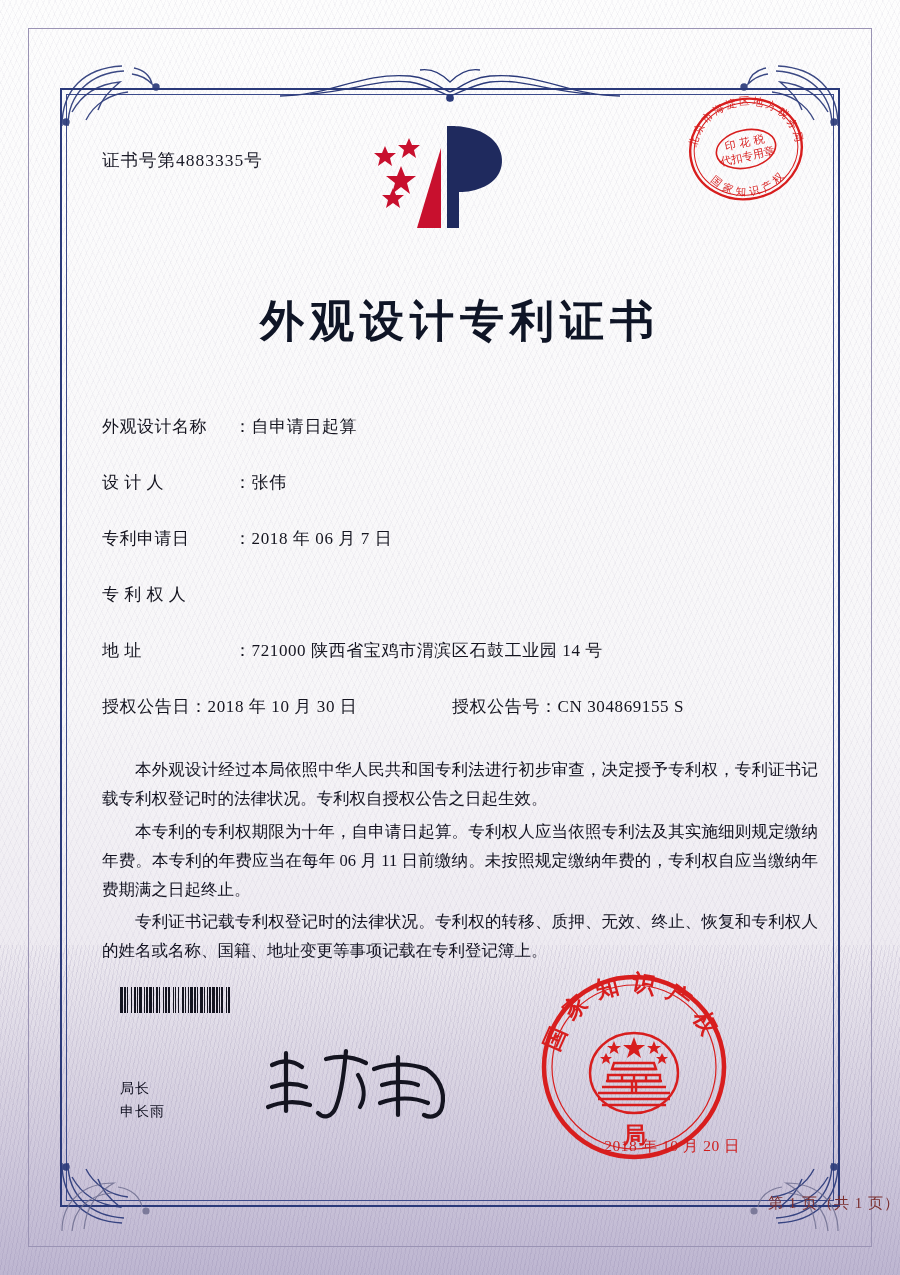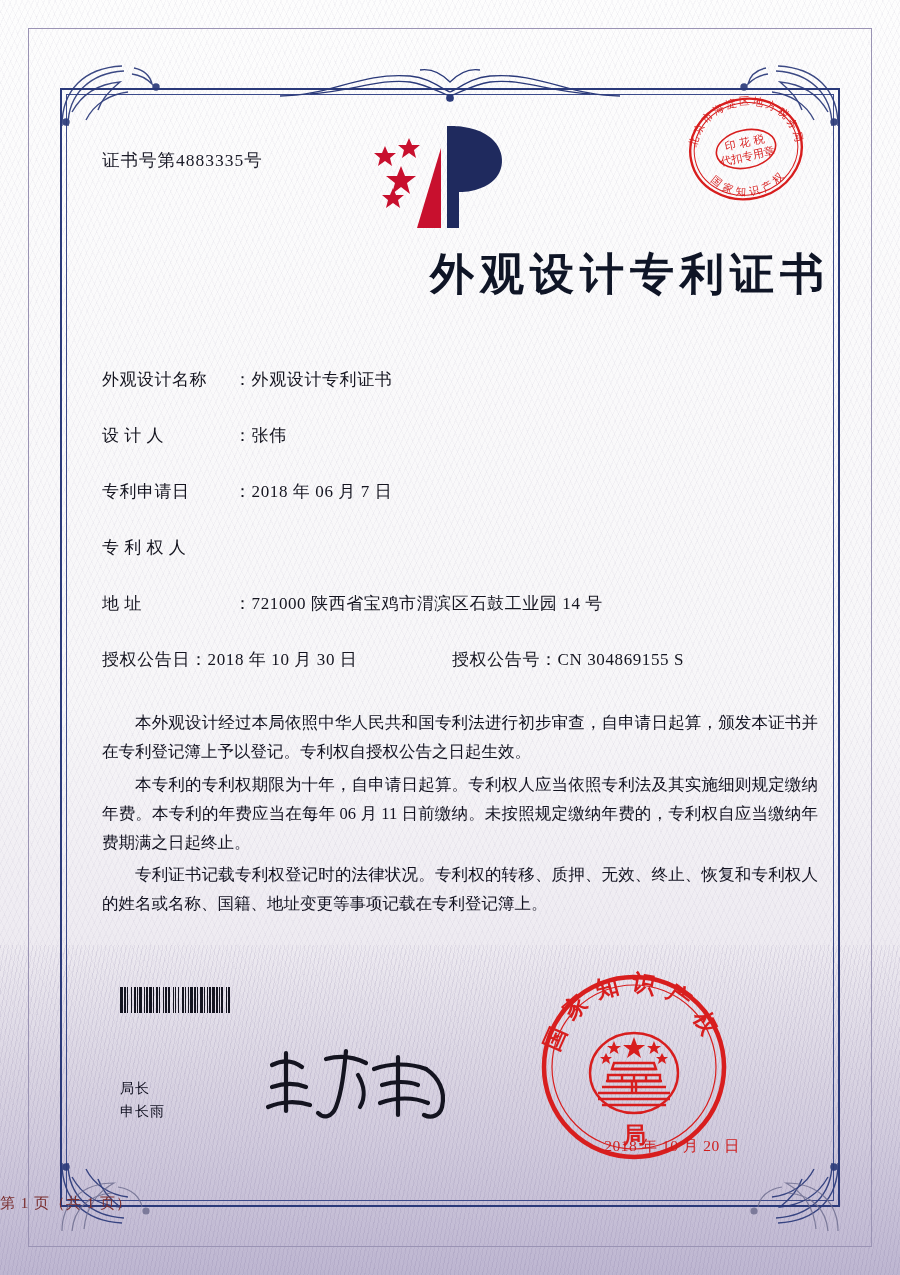--- a/index.html
+++ b/index.html
@@ -130,26 +130,26 @@
   .seal-tax {
     position: absolute;
     right: 88px;
     top: 88px;
     width: 132px;
     height: 122px;
   }
   .seal-tax svg { width: 100%; height: 100%; }
 
   .title {
-    text-align: right;
+    text-align: center;
     font-size: 44px;
     letter-spacing: 6px;
     color: #0f1526;
     font-weight: bold;
-    margin-top: 73px;
+    margin-top: 120px;
     font-family: "DejaVu Serif", "Liberation Serif", serif;
   }
 
   .fields {
     margin-top: 64px;
     margin-left: 12px;
   }
   .field {
     display: flex;
     align-items: baseline;
@@ -245,21 +245,21 @@
     bottom: 118px;
     font-size: 15.5px;
     color: #cf1d1d;
     letter-spacing: .5px;
   }
 
   .footer {
     position: absolute;
     left: 0; right: 0;
     bottom: 62px;
-    text-align: left;
+    text-align: right;
     font-size: 15px;
     color: #7a2f2f;
     letter-spacing: 1px;
   }
 </style>
 </head>
 <body>
 
 <div class="page">
   <div class="texture"></div>
@@ -383,21 +383,21 @@
   </div>
 
   <div class="content">
     <div class="cert-no">证书号第4883335号</div>
 
     <div class="title">外观设计专利证书</div>
 
     <div class="fields">
       <div class="field">
         <span class="lbl tight">外观设计名称</span>
-        <span class="val">：外观设计专利证书</span>
+        <span class="val">：自申请日起算</span>
       </div>
       <div class="field">
         <span class="lbl tight">设 计 人</span>
         <span class="val">：张伟</span>
       </div>
       <div class="field">
         <span class="lbl tight">专利申请日</span>
         <span class="val">：2018 年 06 月 7 日</span>
       </div>
       <div class="field">
@@ -412,21 +412,21 @@
         <span class="col-a">
           <span>授权公告日</span><span>：2018 年 10 月 30 日</span>
         </span>
         <span class="col-b">
           <span>授权公告号</span><span>：CN 304869155 S</span>
         </span>
       </div>
     </div>
 
     <div class="paragraphs">
-      <p>本外观设计经过本局依照中华人民共和国专利法进行初步审查，自申请日起算，颁发本证书并在专利登记簿上予以登记。专利权自授权公告之日起生效。</p>
+      <p>本外观设计经过本局依照中华人民共和国专利法进行初步审查，决定授予专利权，专利证书记载专利权登记时的法律状况。专利权自授权公告之日起生效。</p>
       <p>本专利的专利权期限为十年，自申请日起算。专利权人应当依照专利法及其实施细则规定缴纳年费。本专利的年费应当在每年 06 月 11 日前缴纳。未按照规定缴纳年费的，专利权自应当缴纳年费期满之日起终止。</p>
       <p>专利证书记载专利权登记时的法律状况。专利权的转移、质押、无效、终止、恢复和专利权人的姓名或名称、国籍、地址变更等事项记载在专利登记簿上。</p>
     </div>
   </div>
 
   <div class="barcode" id="barcode">
       <i style="width: 3px; background: rgb(20, 20, 32);"></i>
       <i style="width: 1px; background: transparent;"></i>
       <i style="width: 2px; background: rgb(20, 20, 32);"></i>
       <i style="width: 1px; background: transparent;"></i>

